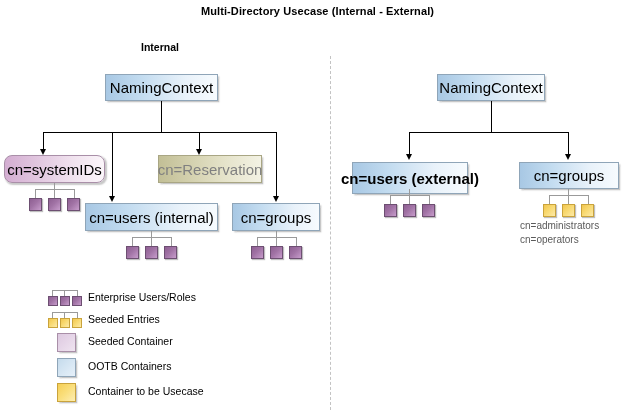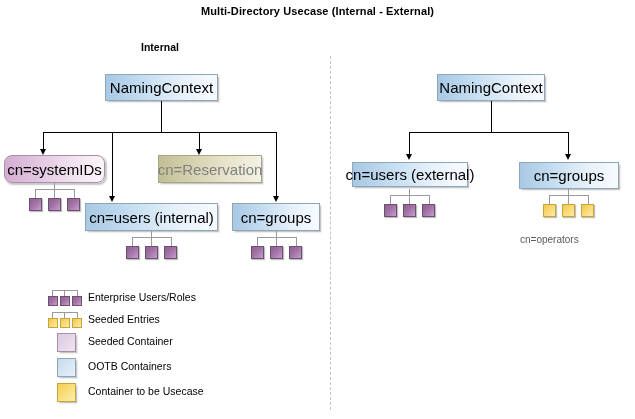--- a/index.html
+++ b/index.html
@@ -277,21 +277,21 @@
   <div class="ln v" style="left:491px; top:101px; height:31px;"></div>
 
   <div class="ln h" style="left:409px; top:132px; width:160px;"></div>
 
   <div class="ln v" style="left:409px; top:132px; height:24px;"></div>
   <div class="arrow-down" style="left:406px; top:154px;"></div>
 
   <div class="ln v" style="left:568px; top:132px; height:24px;"></div>
   <div class="arrow-down" style="left:565px; top:154px;"></div>
 
-  <div class="node ootb" style="left:352px; top:162px; width:116px; height:25px;">cn=users (external)</div>
+  <div class="node ootb" style="left:352px; top:162px; width:116px; height:32px;font-weight:bold;">cn=users (external)</div>
 
   <div class="ln v" style="left:409px; top:189px; height:6px; background:#9a9a9a;"></div>
   <div class="cluster" style="left:384px; top:195px;">
     <div class="br h" style="left:6px; top:0px; width:40px;"></div>
     <div class="br v" style="left:6px;  top:0px; height:9px;"></div>
     <div class="br v" style="left:25px; top:0px; height:9px;"></div>
     <div class="br v" style="left:45px; top:0px; height:9px;"></div>
     <div class="sq purple s0"></div>
     <div class="sq purple s1"></div>
     <div class="sq purple s2"></div>
@@ -303,20 +303,21 @@
   <div class="cluster" style="left:543px; top:195px;">
     <div class="br h" style="left:6px; top:0px; width:40px;"></div>
     <div class="br v" style="left:6px;  top:0px; height:9px;"></div>
     <div class="br v" style="left:25px; top:0px; height:9px;"></div>
     <div class="br v" style="left:45px; top:0px; height:9px;"></div>
     <div class="sq yellow s0"></div>
     <div class="sq yellow s1"></div>
     <div class="sq yellow s2"></div>
   </div>
 
+  <div class="sub-label" style="left:520px; top:219px;">cn=administrators</div>
   <div class="sub-label" style="left:520px; top:233px;">cn=operators</div>
 
   <div id="legend">
 
     <div class="legend-row">
       <div class="legend-cluster">
         <div class="br h" style="left:4px; top:1px; width:26px;"></div>
         <div class="br v" style="left:4px;  top:1px; height:7px;"></div>
         <div class="br v" style="left:16px; top:1px; height:7px;"></div>
         <div class="br v" style="left:29px; top:1px; height:7px;"></div>

